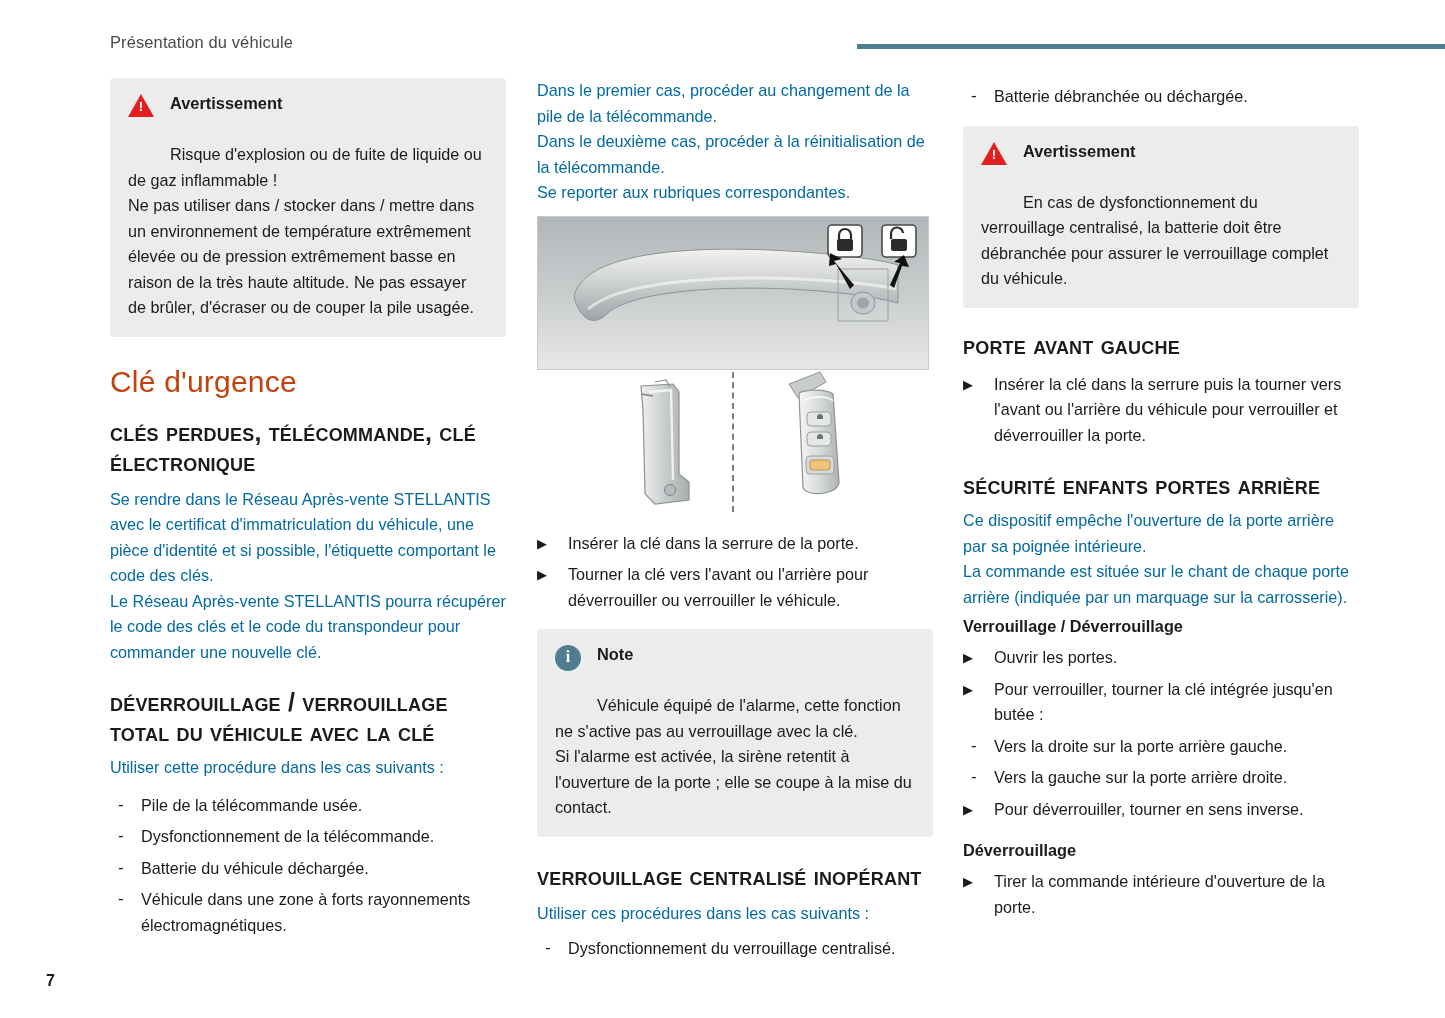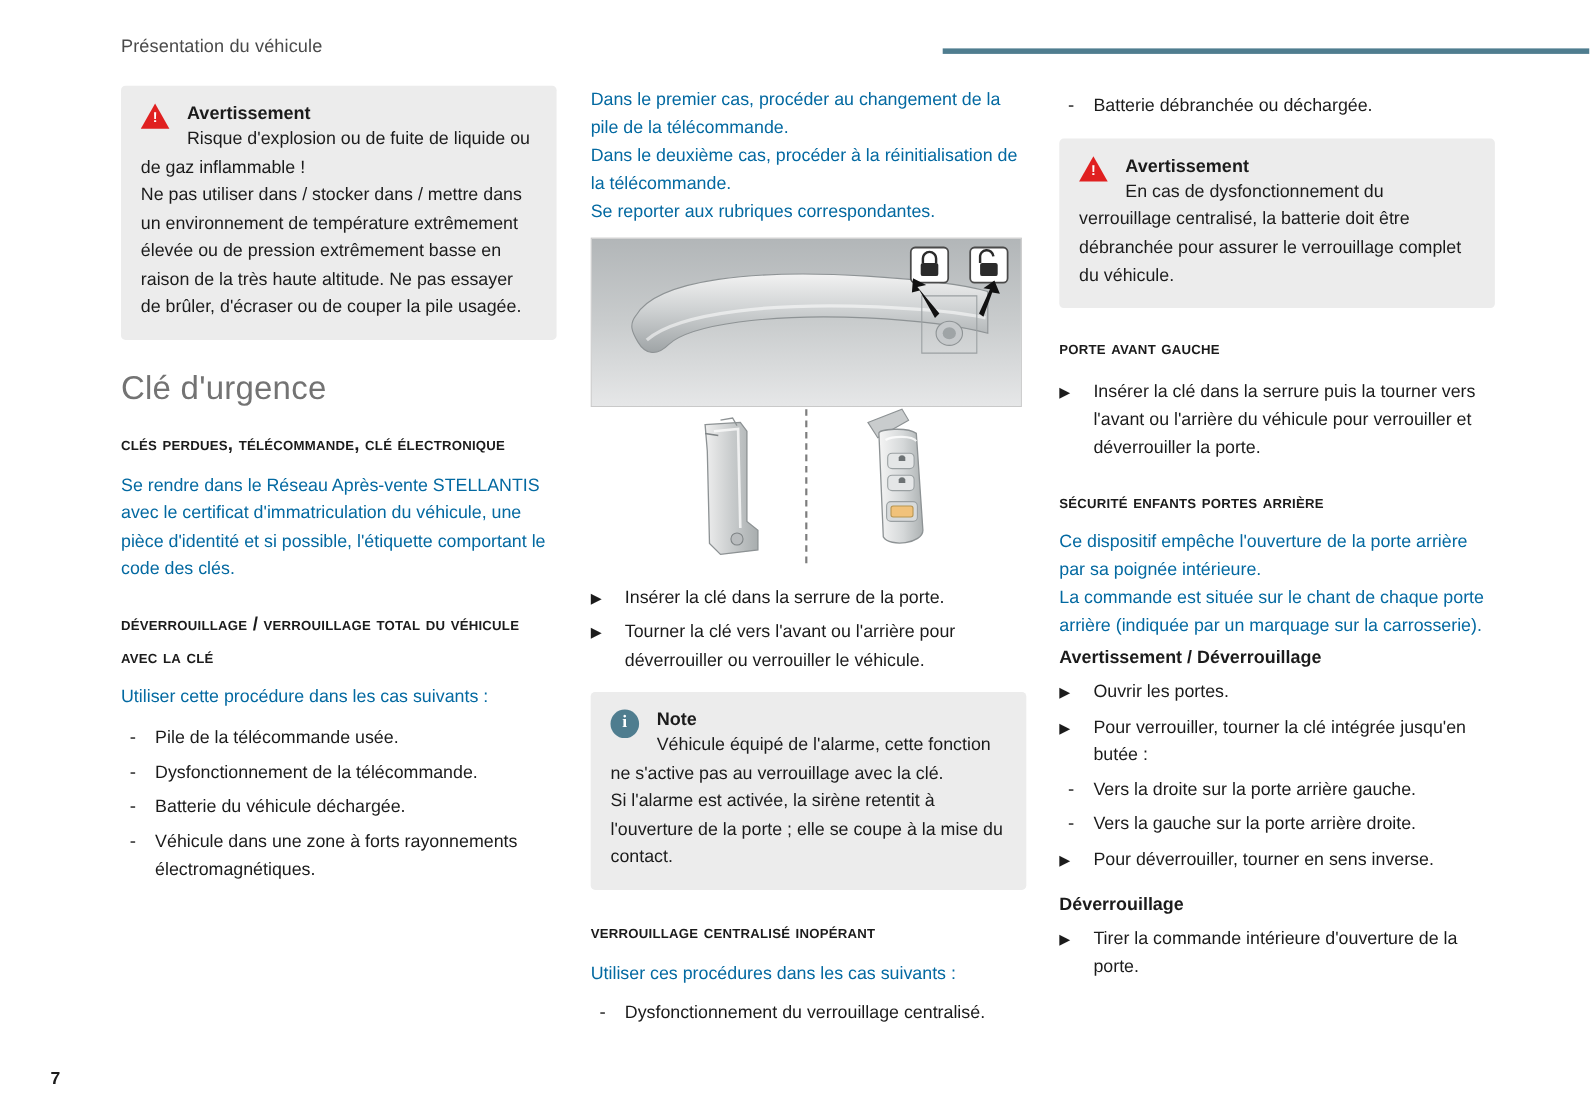--- a/index.html
+++ b/index.html
@@ -75,20 +75,21 @@
     margin: 0 0 0 42px;
     line-height: 22px;
   }
   .callout .txt {
     font-size: 16.2px;
     line-height: 25.5px;
   }
   .callout .txt .indent-first {
     display: block;
     text-indent: 42px;
+    margin-top: 28px;
   }
 
   
   .warn-tri {
     width: 0; height: 0;
     border-left: 13px solid transparent;
     border-right: 13px solid transparent;
     border-bottom: 23px solid #e02020;
     position: relative;
   }
@@ -121,27 +122,27 @@
     color: #fff;
     font-size: 16px;
     font-weight: bold;
     font-family: "Liberation Serif", serif;
   }
 
   
   h1.h-big {
     font-size: 30px;
     font-weight: normal;
-    color: #737373;
+    color: #c2410c;
     margin: 0;
     line-height: 38px;
     letter-spacing: .2px;
   }
   h2.h-sc {
-    font-size: 17px;
+    font-size: 25px;
     font-weight: bold;
     margin: 0;
     line-height: 30px;
     font-variant: small-caps;
     text-transform: lowercase;
     letter-spacing: .2px;
   }
   h2.h-sc::first-letter { font-size: 1em; }
   h3.h-bold {
     font-size: 16.3px;
@@ -236,20 +237,21 @@
       </div>
     </div>
 
     <div style="height:26px"></div>
     <h1 class="h-big">Clé d'urgence</h1>
 
     <div style="height:16px"></div>
     <h2 class="h-sc">Clés perdues, télécommande, clé électronique</h2>
     <div style="height:10px"></div>
     <p class="body">Se rendre dans le Réseau Après-vente STELLANTIS avec le certificat d'immatriculation du véhicule, une pièce d'identité et si possible, l'étiquette comportant le code des clés.</p>
+    <p class="body">Le Réseau Après-vente STELLANTIS pourra récupérer le code des clés et le code du transpondeur pour commander une nouvelle clé.</p>
 
     <div style="height:22px"></div>
     <h2 class="h-sc">Déverrouillage / verrouillage total du véhicule avec la clé</h2>
     <div style="height:8px"></div>
     <p class="body">Utiliser cette procédure dans les cas suivants :</p>
 
     <div style="height:6px"></div>
     <ul class="plain">
       <li class="dash"><span class="mk">-</span><span>Pile de la télécommande usée.</span></li>
       <li class="dash"><span class="mk">-</span><span>Dysfonctionnement de la télécommande.</span></li>
@@ -382,21 +384,21 @@
       <li class="tri"><span class="mk">▶</span><span>Insérer la clé dans la serrure puis la tourner vers l'avant ou l'arrière du véhicule pour verrouiller et déverrouiller la porte.</span></li>
     </ul>
 
     <div style="height:22px"></div>
     <h2 class="h-sc">Sécurité enfants portes arrière</h2>
     <div style="height:8px"></div>
     <p class="body">Ce dispositif empêche l'ouverture de la porte arrière par sa poignée intérieure.</p>
     <p class="body">La commande est située sur le chant de chaque porte arrière (indiquée par un marquage sur la carrosserie).</p>
 
     <div style="height:4px"></div>
-    <h3 class="h-bold">Avertissement / Déverrouillage</h3>
+    <h3 class="h-bold">Verrouillage / Déverrouillage</h3>
     <ul class="plain">
       <li class="tri"><span class="mk">▶</span><span>Ouvrir les portes.</span></li>
       <li class="tri"><span class="mk">▶</span><span>Pour verrouiller, tourner la clé intégrée jusqu'en butée :</span></li>
       <li class="dash"><span class="mk">-</span><span>Vers la droite sur la porte arrière gauche.</span></li>
       <li class="dash"><span class="mk">-</span><span>Vers la gauche sur la porte arrière droite.</span></li>
       <li class="tri"><span class="mk">▶</span><span>Pour déverrouiller, tourner en sens inverse.</span></li>
     </ul>
 
     <div style="height:16px"></div>
     <h3 class="h-bold">Déverrouillage</h3>

